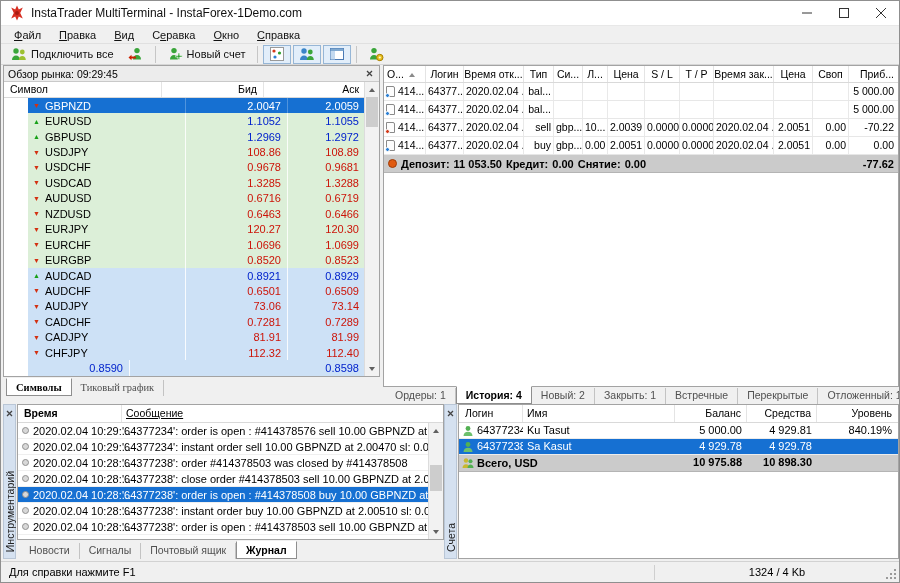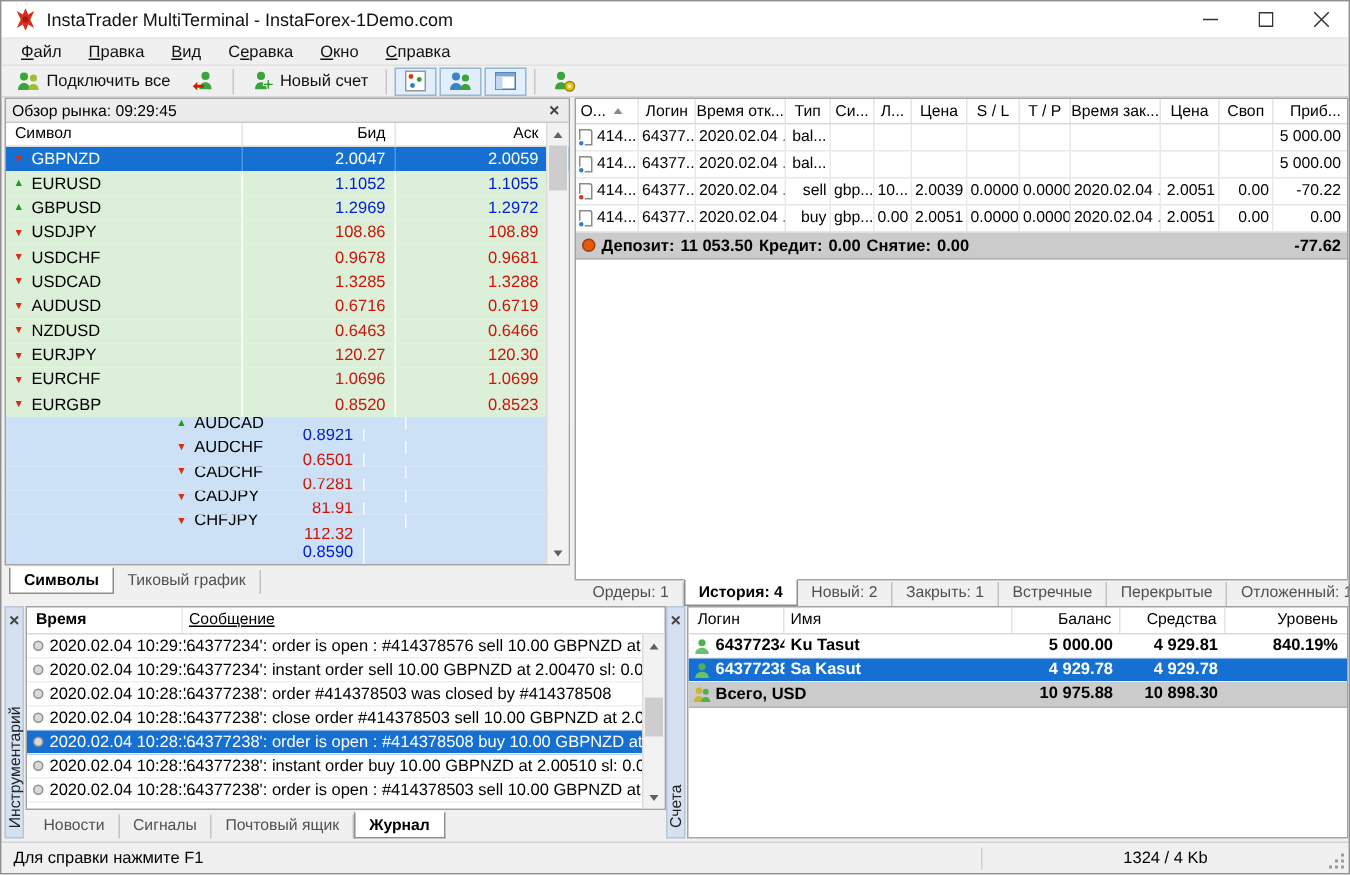--- a/index.html
+++ b/index.html
@@ -34,42 +34,42 @@
   
   .mw-panel { position:absolute; left:2px; top:64px; width:377px; height:331px; }
   .mw-box { position:relative; height:312px; background:#fff; border:1px solid #a3a3a3; overflow:hidden; }
   .mw-title { height:16px; background:#ececec; border-bottom:1px solid #c9c9c9; display:flex; align-items:center; padding:0 4px; font-size:10.5px; }
   .xbtn { margin-left:auto; display:inline-flex; align-items:center; justify-content:center; width:12px; height:12px; }
   .mw-header { height:16px; display:flex; align-items:center; border-bottom:1px solid #d9d9d9; background:#fff; font-size:10.5px; }
   .mwh { border-right:1px solid #e4e4e4; height:100%; line-height:15px; white-space:nowrap; overflow:hidden; }
   .mwh.sym { width:158px; padding-left:6px; }
   .mwh.bid { width:102px; text-align:right; padding-right:6px; }
   .mwh.ask { flex:1; text-align:right; padding-right:20px; border-right:none; }
-  .mw-body { position:absolute; top:32px; bottom:0; left:0; right:0; display:flex; flex-direction:column; }
+  .mw-body { position:absolute; top:32px; bottom:0; left:0; right:0; display:flex; flex-direction:column;padding-left:24px; }
   .mw-row { flex:1; display:flex; align-items:center; overflow:hidden; }
   .mw-row.green { background:#dcefd8; }
-  .mw-row.blue  { background:#cde1f6;flex-direction:column; }
+  .mw-row.blue  { background:#cde1f6; }
   .mw-row.selected { background:#1670d2; color:#fff; }
   .cell { height:100%; display:flex; align-items:center; white-space:nowrap; overflow:hidden; border-right:1px solid rgba(255,255,255,.85); }
   .mw-row.selected .cell { border-right-color:rgba(255,255,255,.25); }
   .cell.sym { width:158px; padding-left:4px; gap:4px; }
   .cell.bid { width:102px; justify-content:flex-end; padding-right:6px; }
   .cell.ask { flex:1; justify-content:flex-end; padding-right:20px; border-right:none; }
   .val.up { color:#0022cc; } .val.down { color:#cc1408; }
   .mw-row.selected .val { color:#fff; }
   .trend { width:9px; display:inline-flex; justify-content:center; }
   .trend.up::before { content:"▲"; font-size:7px; color:#17a017; }
   .trend.down::before { content:"▼"; font-size:7px; color:#d33010; }
   .mw-scroll { position:absolute; top:16px; bottom:0; right:0; width:15px; background:#f2f2f2; border-left:1px solid #dcdcdc; }
   .sb-arrow { position:absolute; left:0; right:0; height:13px; display:flex; align-items:center; justify-content:center; }
   .sb-arrow.up { top:1px; } .sb-arrow.bottom { bottom:1px; }
   .sb-arrow.up::before { content:""; border-left:3px solid transparent; border-right:3px solid transparent; border-bottom:4px solid #606060; }
   .sb-arrow.down::before { content:""; border-left:3px solid transparent; border-right:3px solid transparent; border-top:4px solid #606060; }
   .sb-thumb { position:absolute; left:1px; right:1px; top:15px; height:30px; background:#cdcdcd; }
-  .mw-tabs { margin-top:3px; }
+  .mw-tabs { margin-top:3px;font-family:Liberation Serif, serif; }
 
   
   .orders-panel { position:absolute; left:382px; top:64px; width:516px; height:339px; }
   .ord-box { height:322px; background:#fff; border:1px solid #a3a3a3; overflow:hidden; }
   .ord-header { height:17px; display:flex; border-bottom:1px solid #d9d9d9; font-size:10.5px; }
   .ohc { height:100%; line-height:16px; text-align:center; border-right:1px solid #e4e4e4; white-space:nowrap; overflow:hidden; }
   .ord-header .ohc:nth-child(1) { width:42px; text-align:left; padding-left:3px; }
   .ord-header .ohc:nth-child(1)::after { content:""; display:inline-block; margin-left:5px; border-left:3px solid transparent; border-right:3px solid transparent; border-bottom:4px solid #8a8a8a; vertical-align:middle; }
   .ord-header .ohc:nth-child(2),  .ord-row .oc:nth-child(2)  { width:38px; }
   .ord-header .ohc:nth-child(3),  .ord-row .oc:nth-child(3)  { width:60px; }
@@ -122,21 +122,21 @@
   
   .accounts { position:absolute; left:457px; top:403px; width:441px; height:155px; }
   .a-box { height:155px; background:#fff; border:1px solid #a3a3a3; overflow:hidden; }
   .a-header { height:18px; display:flex; border-bottom:1px solid #d9d9d9; font-size:10.5px; }
   .ah { height:100%; line-height:17px; border-right:1px solid #e4e4e4; white-space:nowrap; overflow:hidden; }
   .ah.login { width:64px; padding-left:6px; }
   .ah.name { width:152px; padding-left:4px; }
   .ah.bal { width:72px; text-align:right; padding-right:5px; }
   .ah.eq { width:70px; text-align:right; padding-right:5px; }
   .ah.lvl { flex:1; text-align:right; padding-right:6px; border-right:none; }
-  .a-row { height:16px; display:flex; align-items:center; border-bottom:1px solid #ececec;font-weight:bold; }
+  .a-row { height:16px; display:flex; align-items:center; border-bottom:1px solid #ececec; }
   .a-row.selected { background:#1670d2; color:#fff; }
   .a-row.summary { background:#cbcbcb; font-weight:bold; height:17px; border-bottom:1px solid #b4b4b4; }
   .ac { height:100%; line-height:15px; white-space:nowrap; overflow:hidden; }
   .ac.login { width:64px; display:flex; align-items:center; gap:3px; padding-left:3px; }
   .a-row.summary .ac.login { width:150px; }
   .ac.name { width:152px; padding-left:4px; }
   .a-row.summary .ac.name { width:66px; }
   .ac.bal { width:72px; text-align:right; padding-right:5px; }
   .ac.eq { width:70px; text-align:right; padding-right:5px; }
   .ac.lvl { flex:1; text-align:right; padding-right:6px; }
@@ -383,20 +383,28 @@
             <span class="cell bid val up">0.8921</span>
             <span class="cell ask val up">0.8929</span>
           </div>
           <div class="mw-row blue">
             <span class="cell sym">
               <i class="trend down"></i>
               <span>AUDCHF</span>
             </span>
             <span class="cell bid val down">0.6501</span>
             <span class="cell ask val down">0.6509</span>
+          </div>
+          <div class="mw-row blue">
+            <span class="cell sym">
+              <i class="trend down"></i>
+              <span>AUDJPY</span>
+            </span>
+            <span class="cell bid val down">73.06</span>
+            <span class="cell ask val down">73.14</span>
           </div>
           <div class="mw-row blue">
             <span class="cell sym">
               <i class="trend down"></i>
               <span>CADCHF</span>
             </span>
             <span class="cell bid val down">0.7281</span>
             <span class="cell ask val down">0.7289</span>
           </div>
           <div class="mw-row blue">

